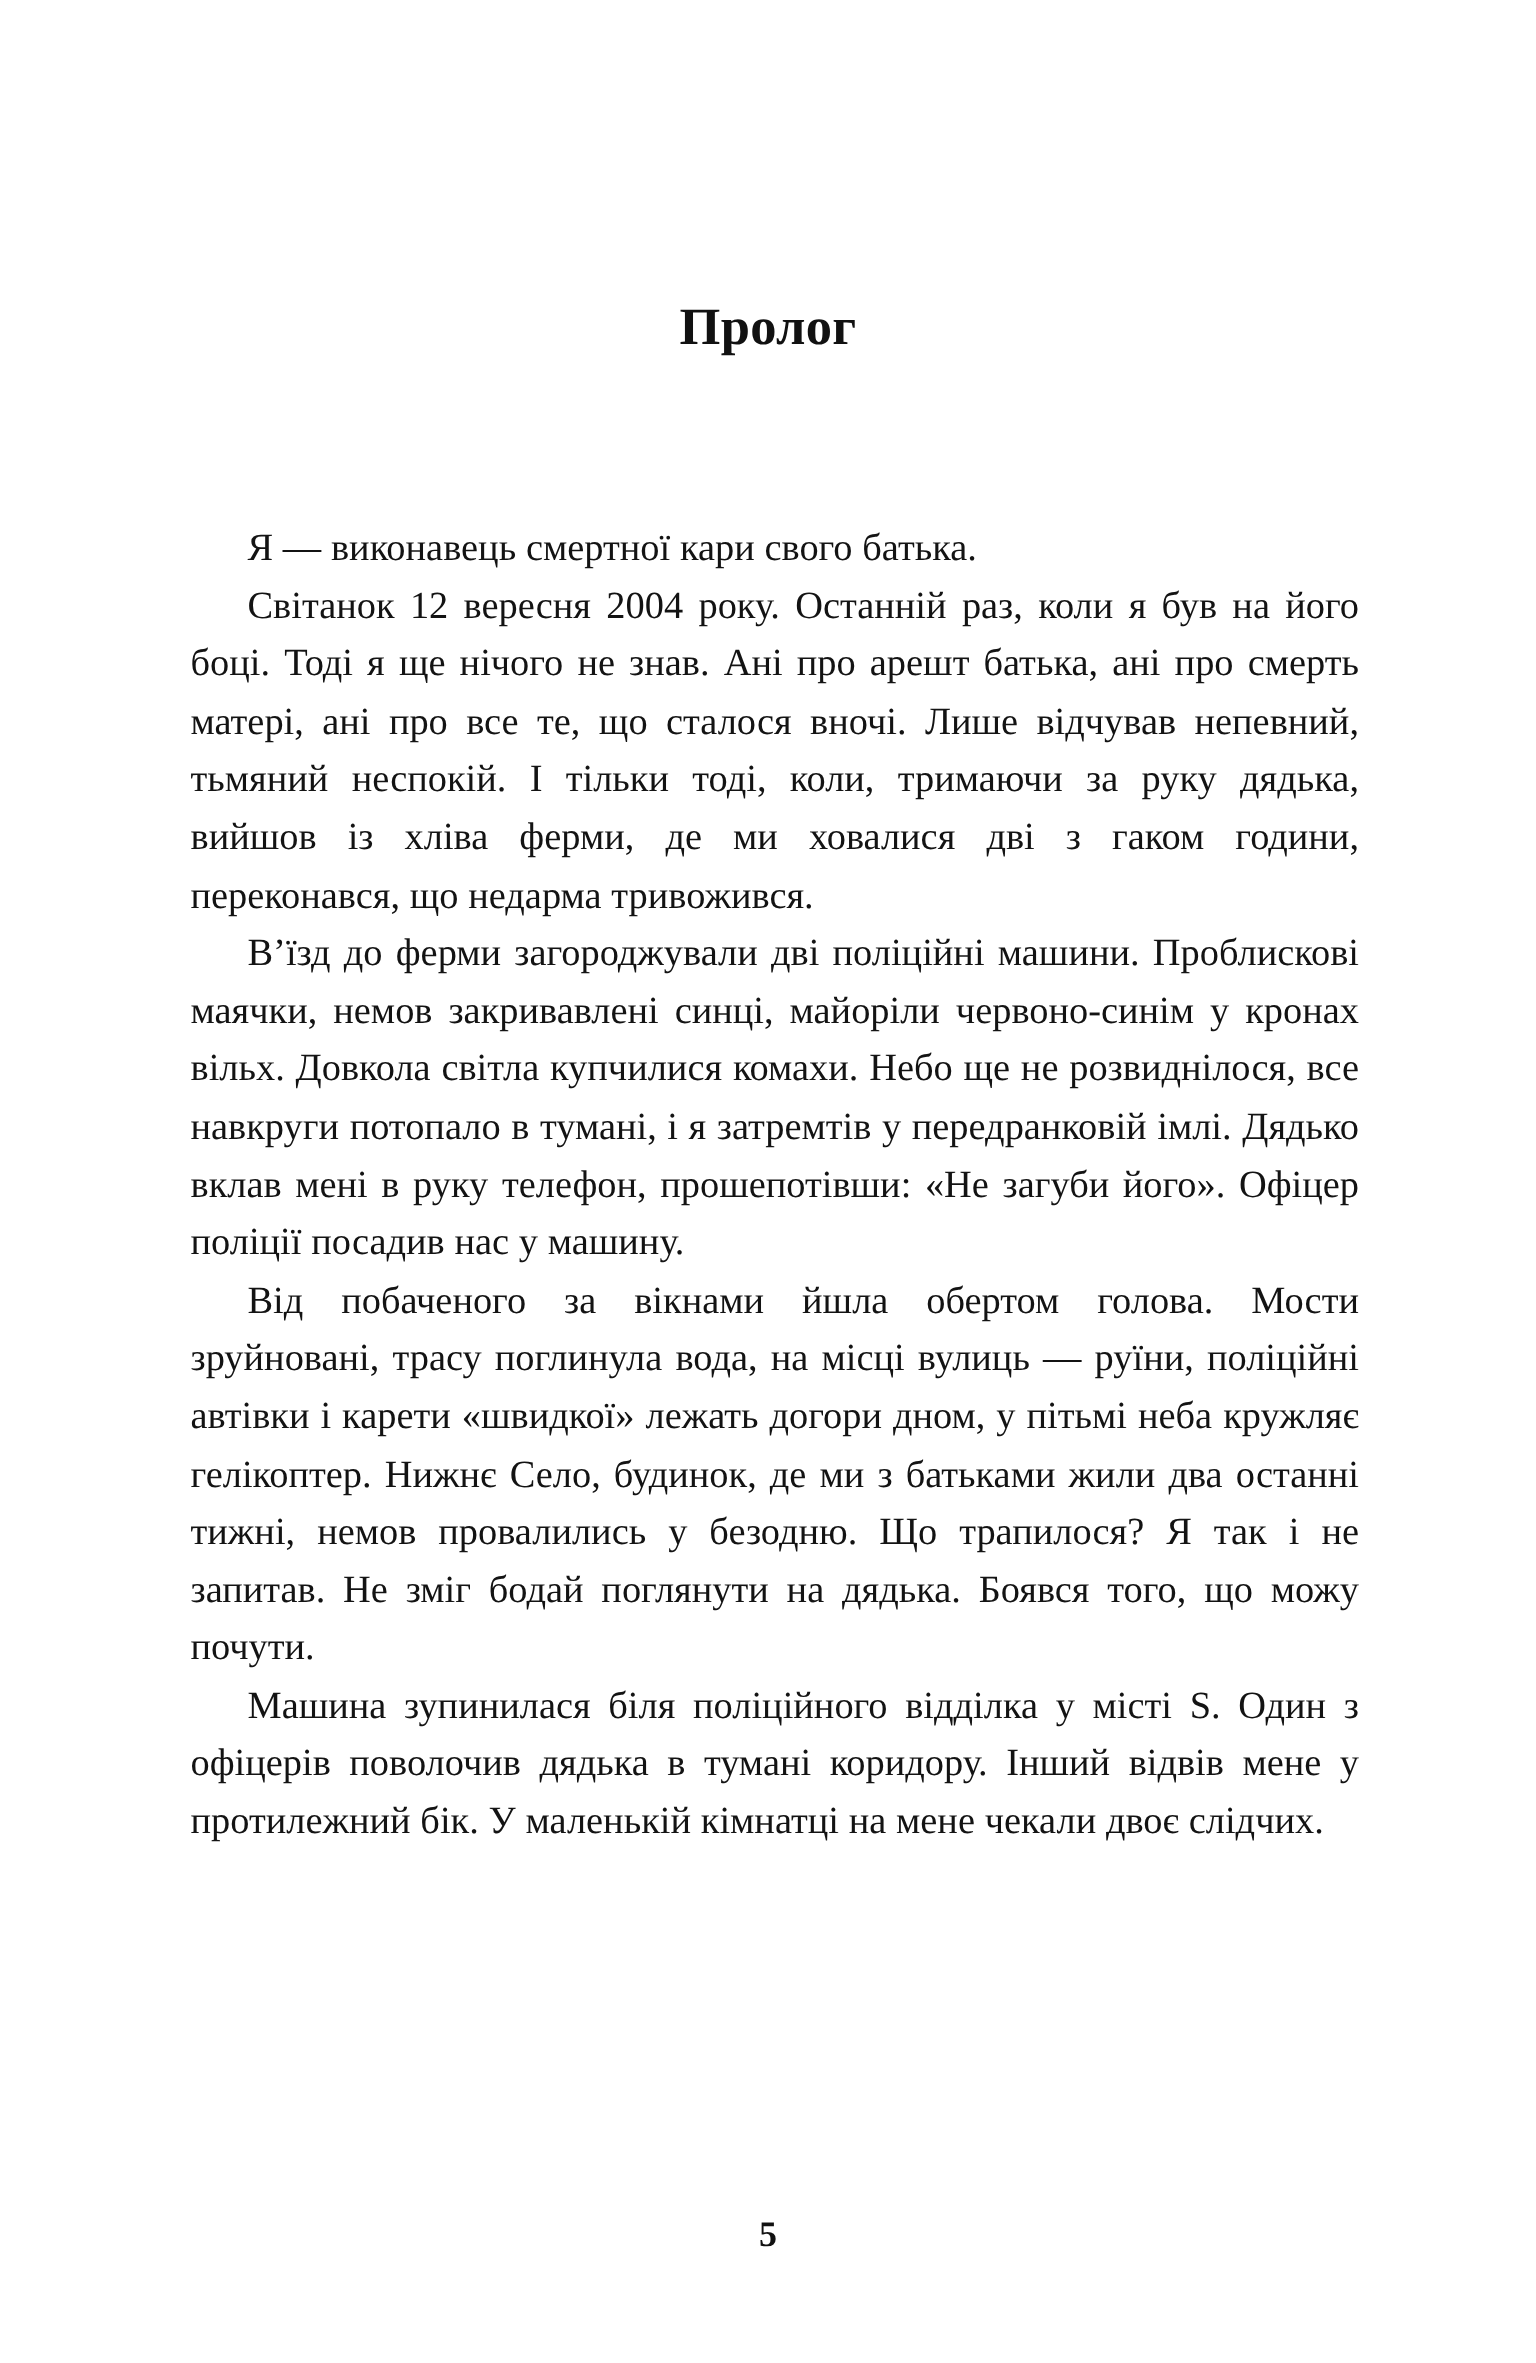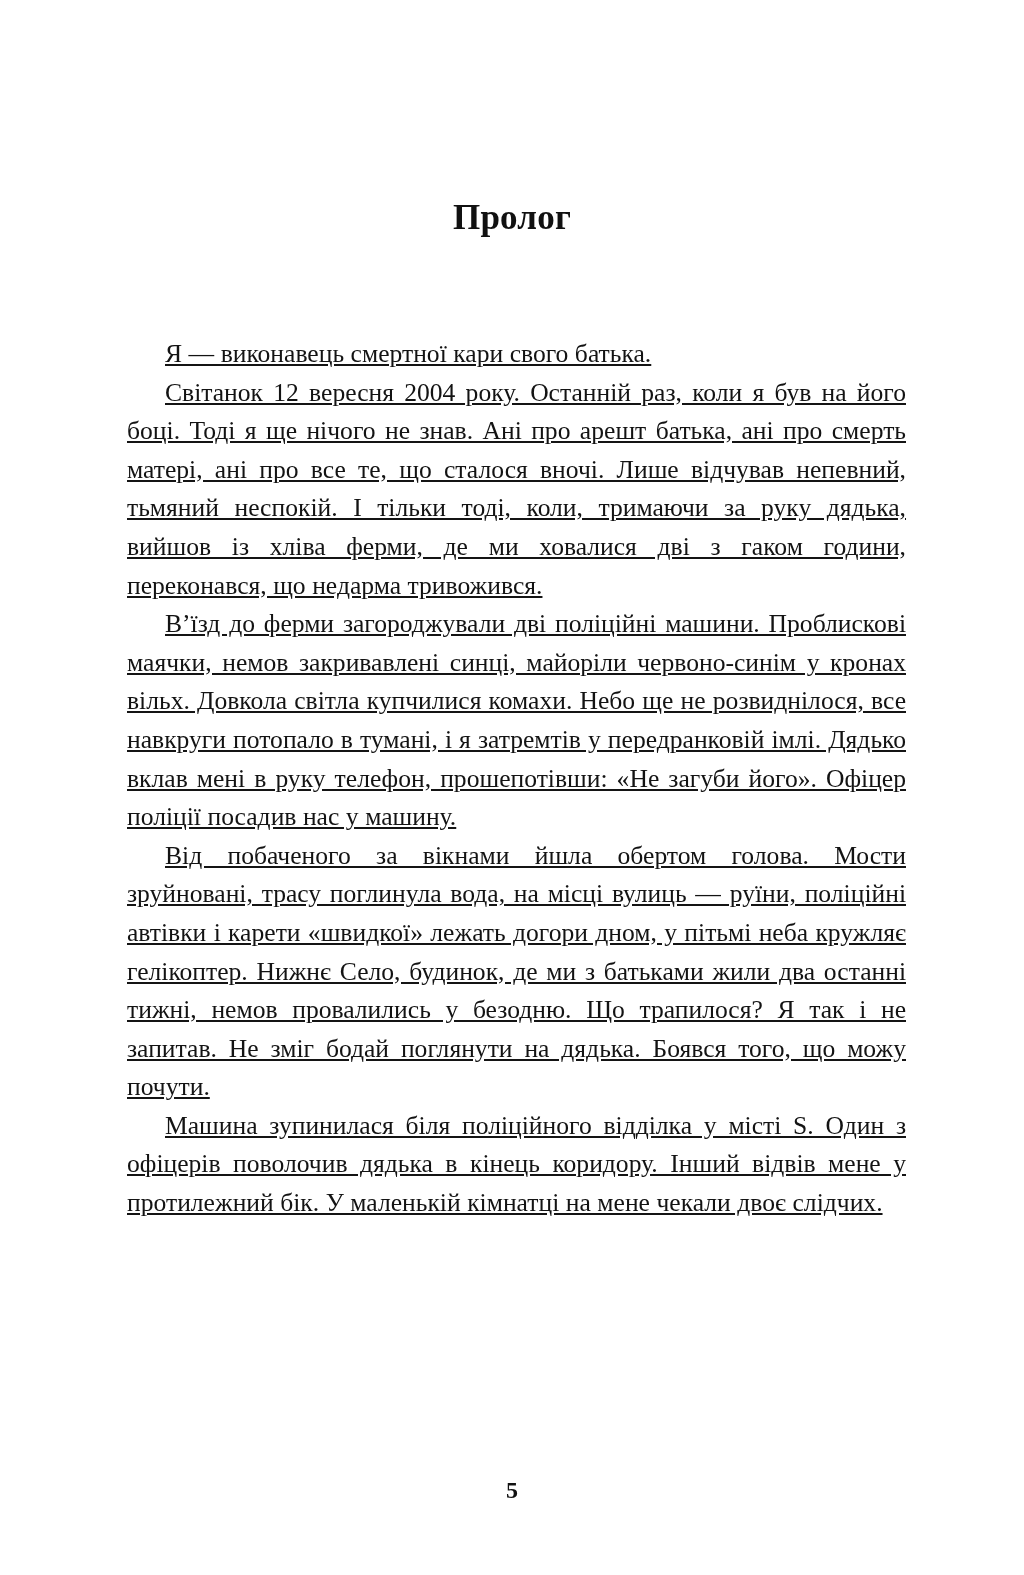--- a/index.html
+++ b/index.html
@@ -35,23 +35,22 @@
     font-weight: bold;
     letter-spacing: 0.2px;
     line-height: 1.1;
     color: #111111;
   }
 
   
   .body-block {
     position: absolute;
     left: 127px;
-    top: 335px;
+    top: 346px;
     width: 779px;
-    text-decoration: underline;
   }
 
   .para {
     margin: 0;
     font-size: 25.6px;
     line-height: 38.6px;
     text-align: justify;
     text-justify: inter-word;
     text-indent: 38px;
     hyphens: manual;
@@ -81,18 +80,18 @@
 
 <div class="page">
 
   <h1 class="chapter-title">Пролог</h1>
 
   <div class="body-block">
     <p class="para">Я — виконавець смертної кари свого батька.</p>
     <p class="para">Світанок 12 вересня 2004 року. Останній раз, коли я був на його боці. Тоді я ще нічого не знав. Ані про арешт батька, ані про смерть матері, ані про все те, що сталося вночі. Лише відчував непевний, тьмяний неспокій. І тільки тоді, коли, тримаючи за руку дядька, вийшов із хліва ферми, де ми ховалися дві з гаком години, переконався, що недарма тривожився.</p>
     <p class="para">В’їзд до ферми загороджували дві поліційні машини. Проблискові маячки, немов закривавлені синці, майоріли червоно-синім у кронах вільх. Довкола світла купчилися комахи. Небо ще не розвиднілося, все навкруги потопало в тумані, і я затремтів у передранковій імлі. Дядько вклав мені в руку телефон, прошепотівши: «Не загуби його». Офіцер поліції посадив нас у машину.</p>
     <p class="para">Від побаченого за вікнами йшла обертом голова. Мости зруйновані, трасу поглинула вода, на місці вулиць — руїни, поліційні автівки і карети «швидкої» лежать догори дном, у пітьмі неба кружляє гелікоптер. Нижнє Село, будинок, де ми з батьками жили два останні тижні, немов провалились у безодню. Що трапилося? Я так і не запитав. Не зміг бодай поглянути на дядька. Боявся того, що можу почути.</p>
-    <p class="para">Машина зупинилася біля поліційного відділка у місті S. Один з офіцерів поволочив дядька в кінець коридору. Інший відвів мене у протилежний бік. У маленькій кімнатці на мене чекали двоє слідчих.</p>
+    <p class="para">Машина зупинилася біля поліційного відділка у місті S. Один з офіцерів поволочив дядька в тумані коридору. Інший відвів мене у протилежний бік. У маленькій кімнатці на мене чекали двоє слідчих.</p>
   </div>
 
   <div class="folio">5</div>
 
 </div>
 
 </body></html>

